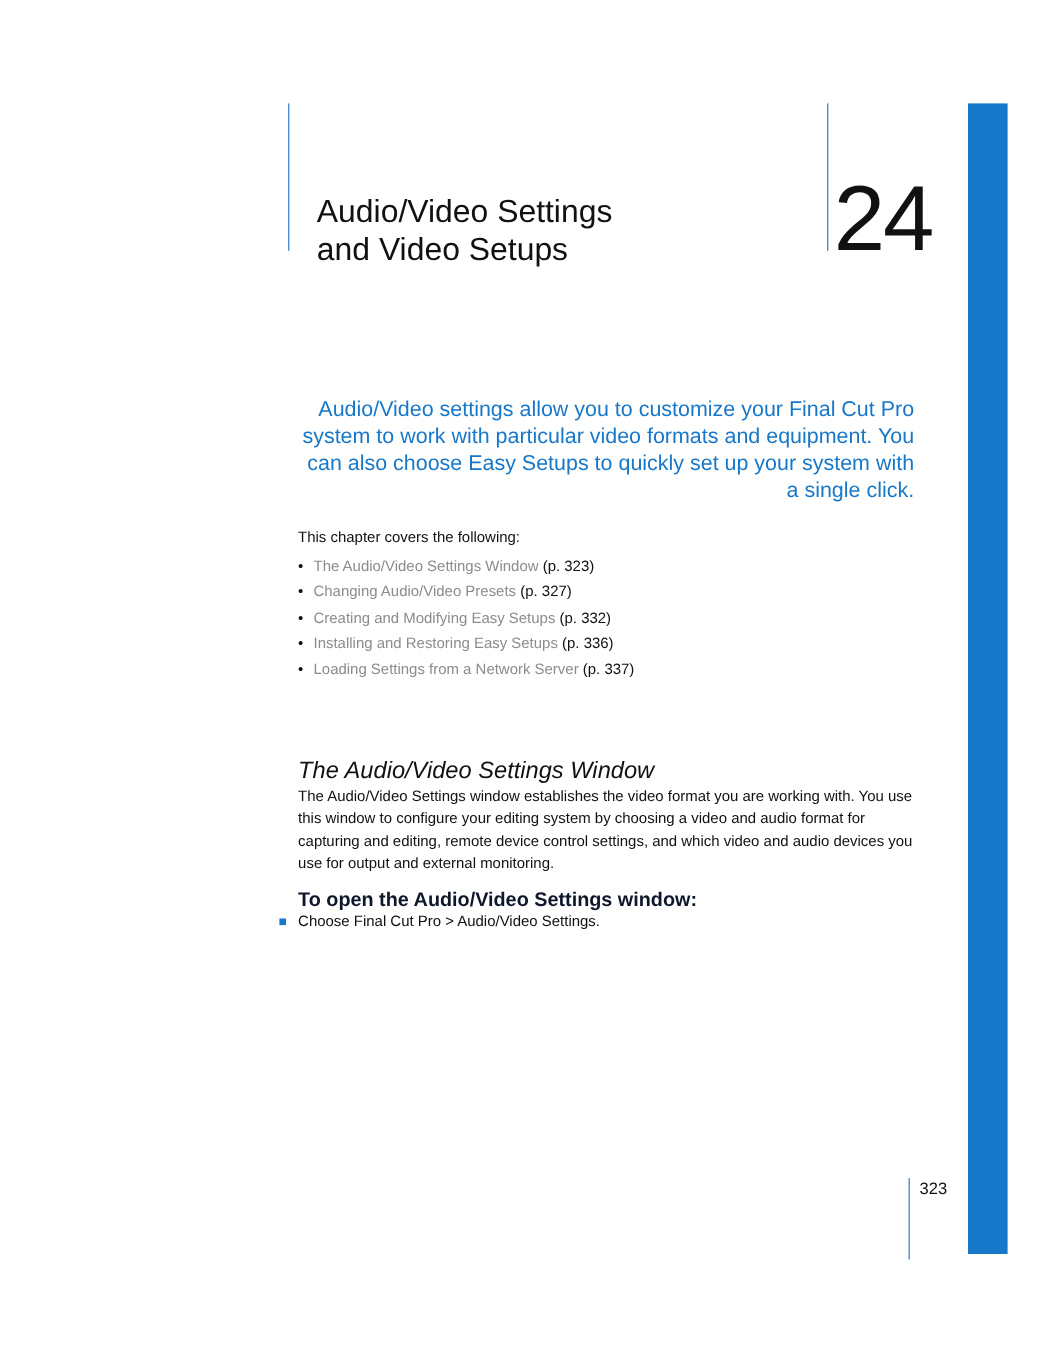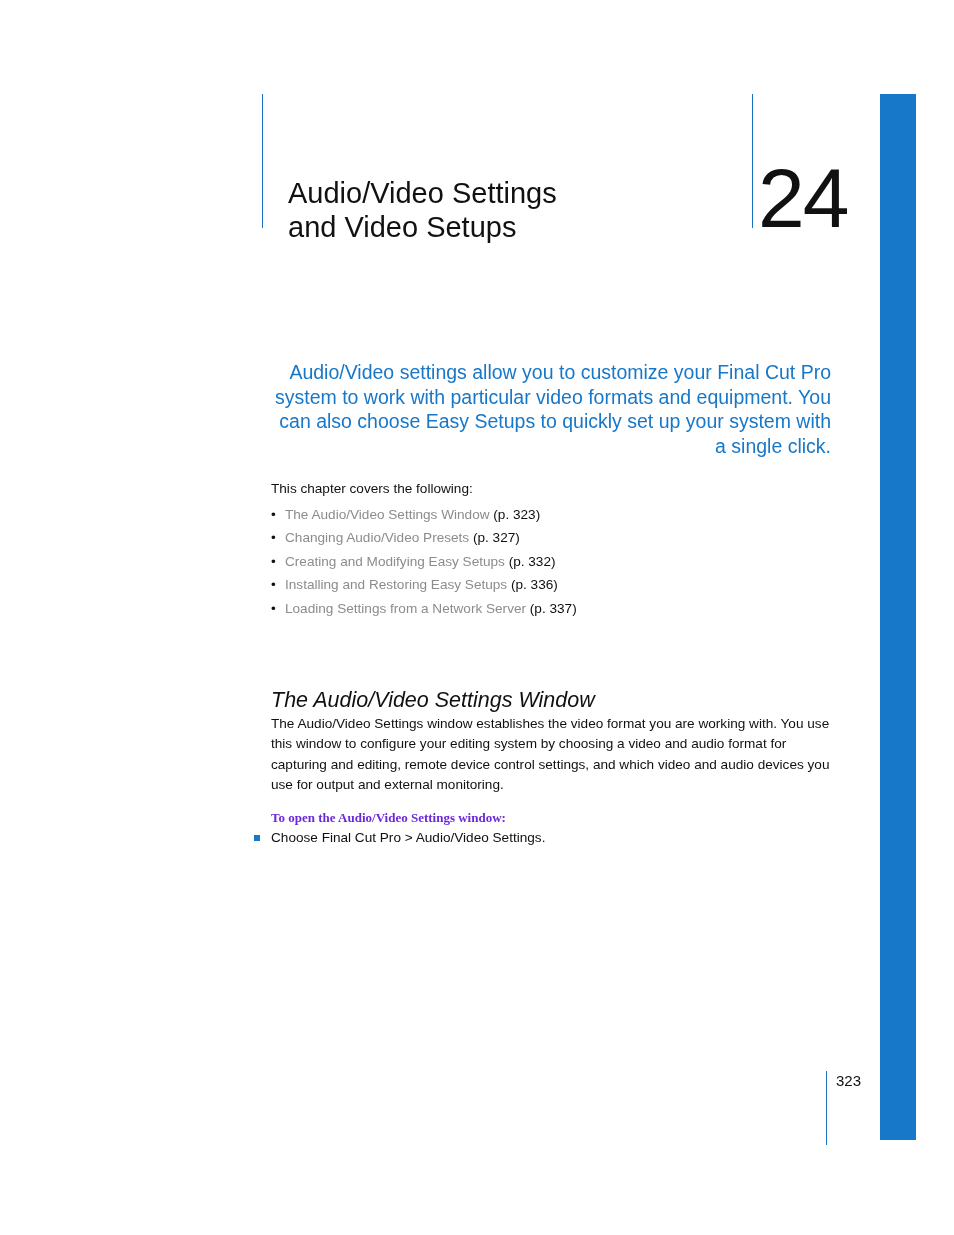--- a/index.html
+++ b/index.html
@@ -36,22 +36,22 @@
     .toc .link { color: #8c8c8c; text-decoration: none; }
     .toc .page { color: #111; }
     .section-heading {
       position: absolute; left: 271px; top: 686px;
       font-family: "Liberation Sans", sans-serif; font-style: italic;
       font-size: 21.5px; line-height: 28px; color: #111;
     }
     .section-body { position: absolute; left: 271px; top: 714px; width: 560px; }
     .proc-title {
       position: absolute; left: 271px; top: 808px;
-      font-family: Liberation Serif, serif; font-weight: bold;
-      font-size: 13px; line-height: 20px; color: #6d28d9;
+      font-family: Liberation Sans, sans-serif; font-weight: bold;
+      font-size: 18px; line-height: 20px; color: #0f172a;
     }
     .step { position: absolute; left: 254px; top: 828px; display: flex; align-items: center; }
     .step .sq { width: 6px; height: 6px; background: #1777c8; margin-right: 11px; }
     .step .txt { font-family: "Liberation Sans", sans-serif; font-size: 13.6px; line-height: 20px; color: #111; }
     .page-number {
       position: absolute; left: 836px; top: 1072px;
       font-family: "Liberation Sans", sans-serif; font-size: 15px; color: #111;
     }
   </style>
 </head>

